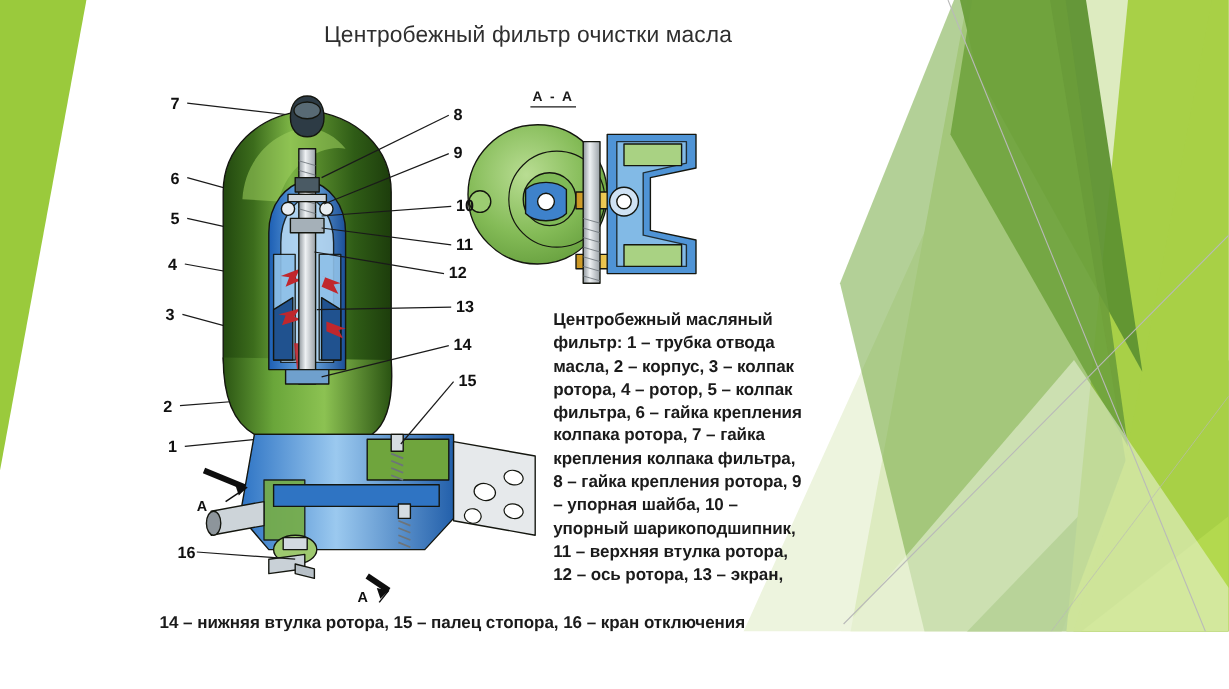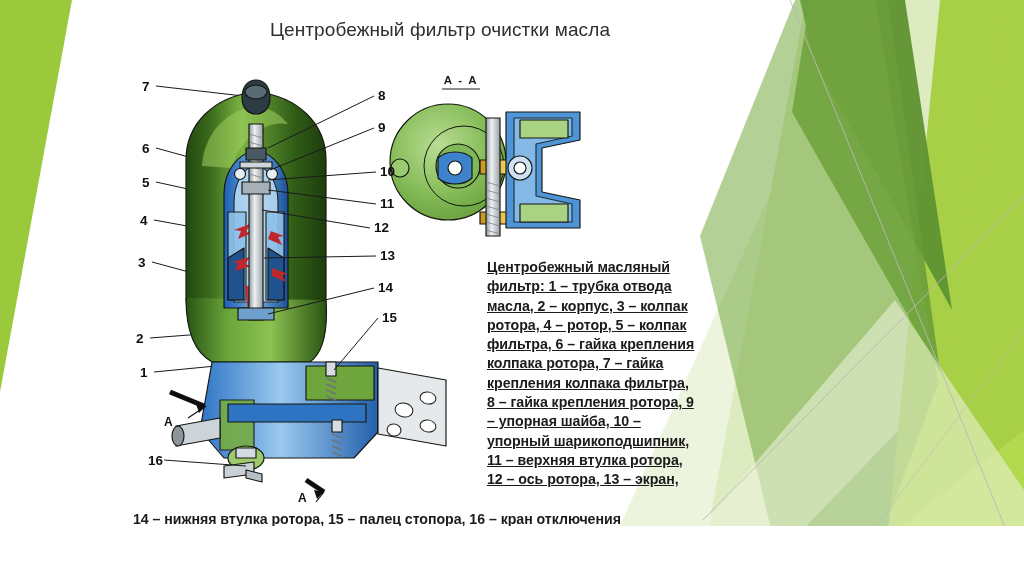--- a/index.html
+++ b/index.html
@@ -24,21 +24,21 @@
 
   
   #figure{position:absolute;left:128px;top:62px;width:470px;height:442px;}
   #figure svg{display:block;}
 
   
   .caption{position:absolute;
            font-weight:bold;color:#1b1b1b;
            font-size:14.2px;line-height:19.3px;
            letter-spacing:-0.05px;}
-  #caption-right{left:487px;top:258px;width:212px;text-decoration:underline;}
+  #caption-right{left:461px;top:258px;width:212px;}
   #caption-bottom{left:133px;top:510px;width:560px;
                   font-size:14.2px;line-height:19.3px;}
 </style>
 </head>
 <body>
 
 <div id="slide">
 
   <svg class="deco" viewBox="0 0 1024 574" width="1024" height="574">
 

